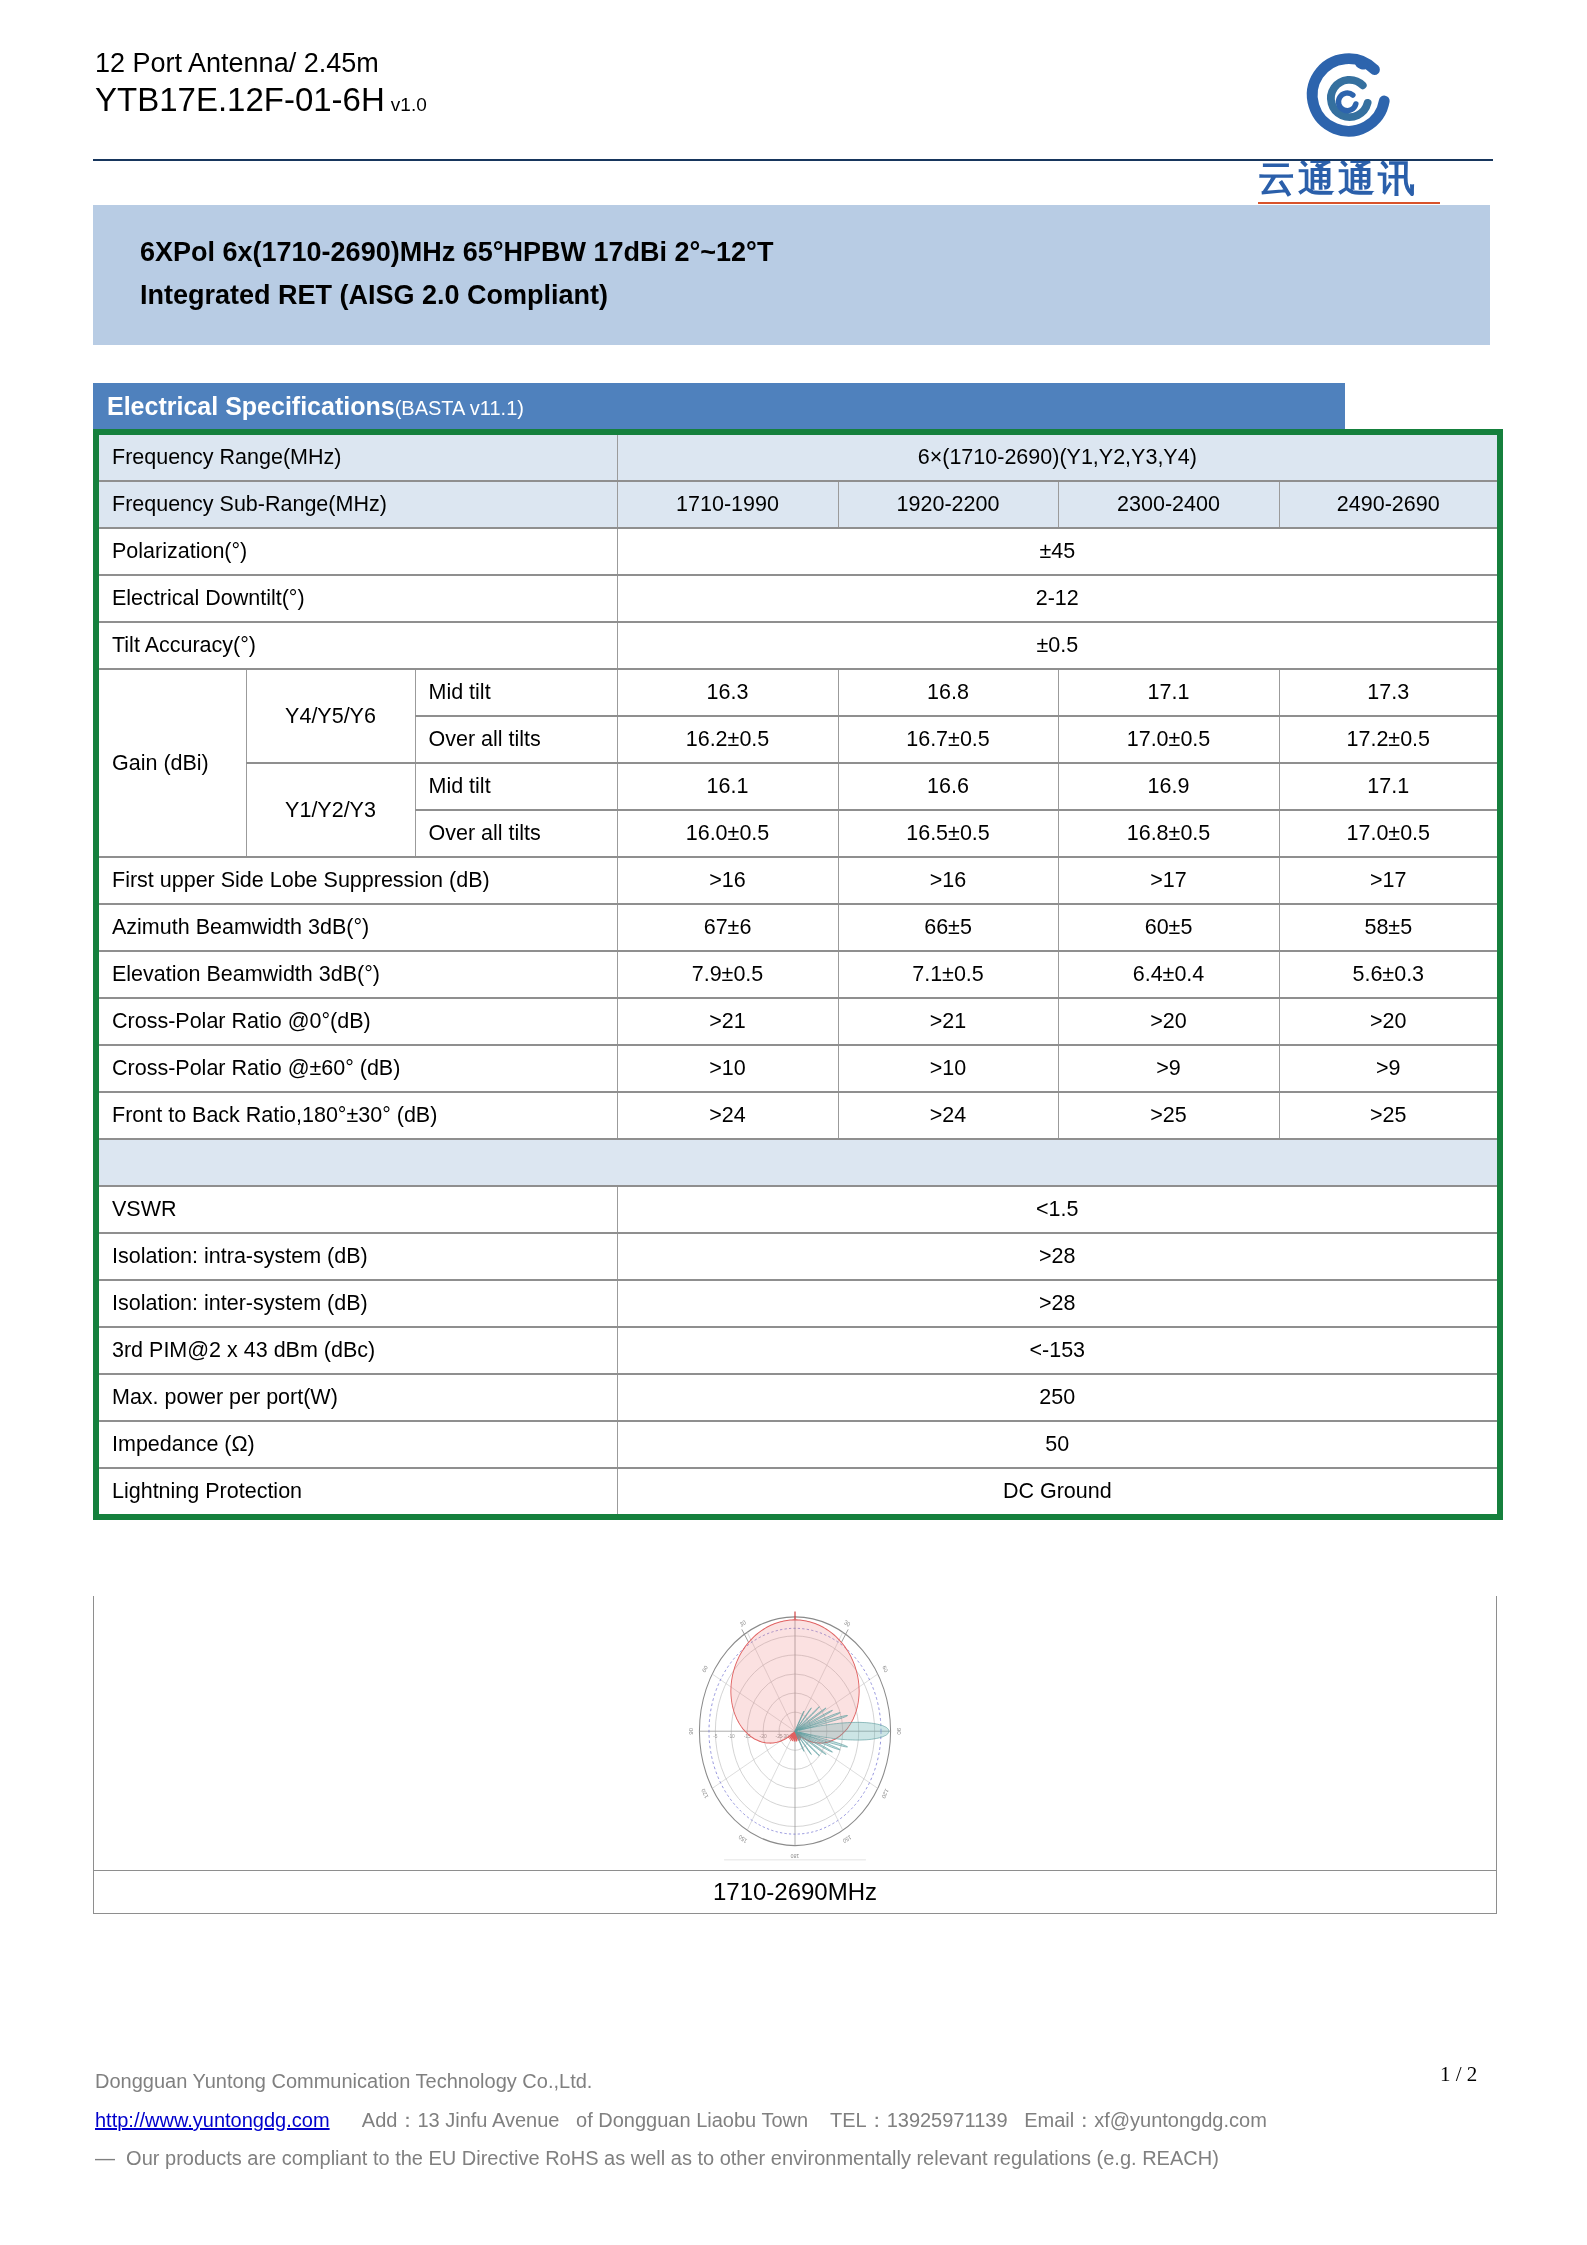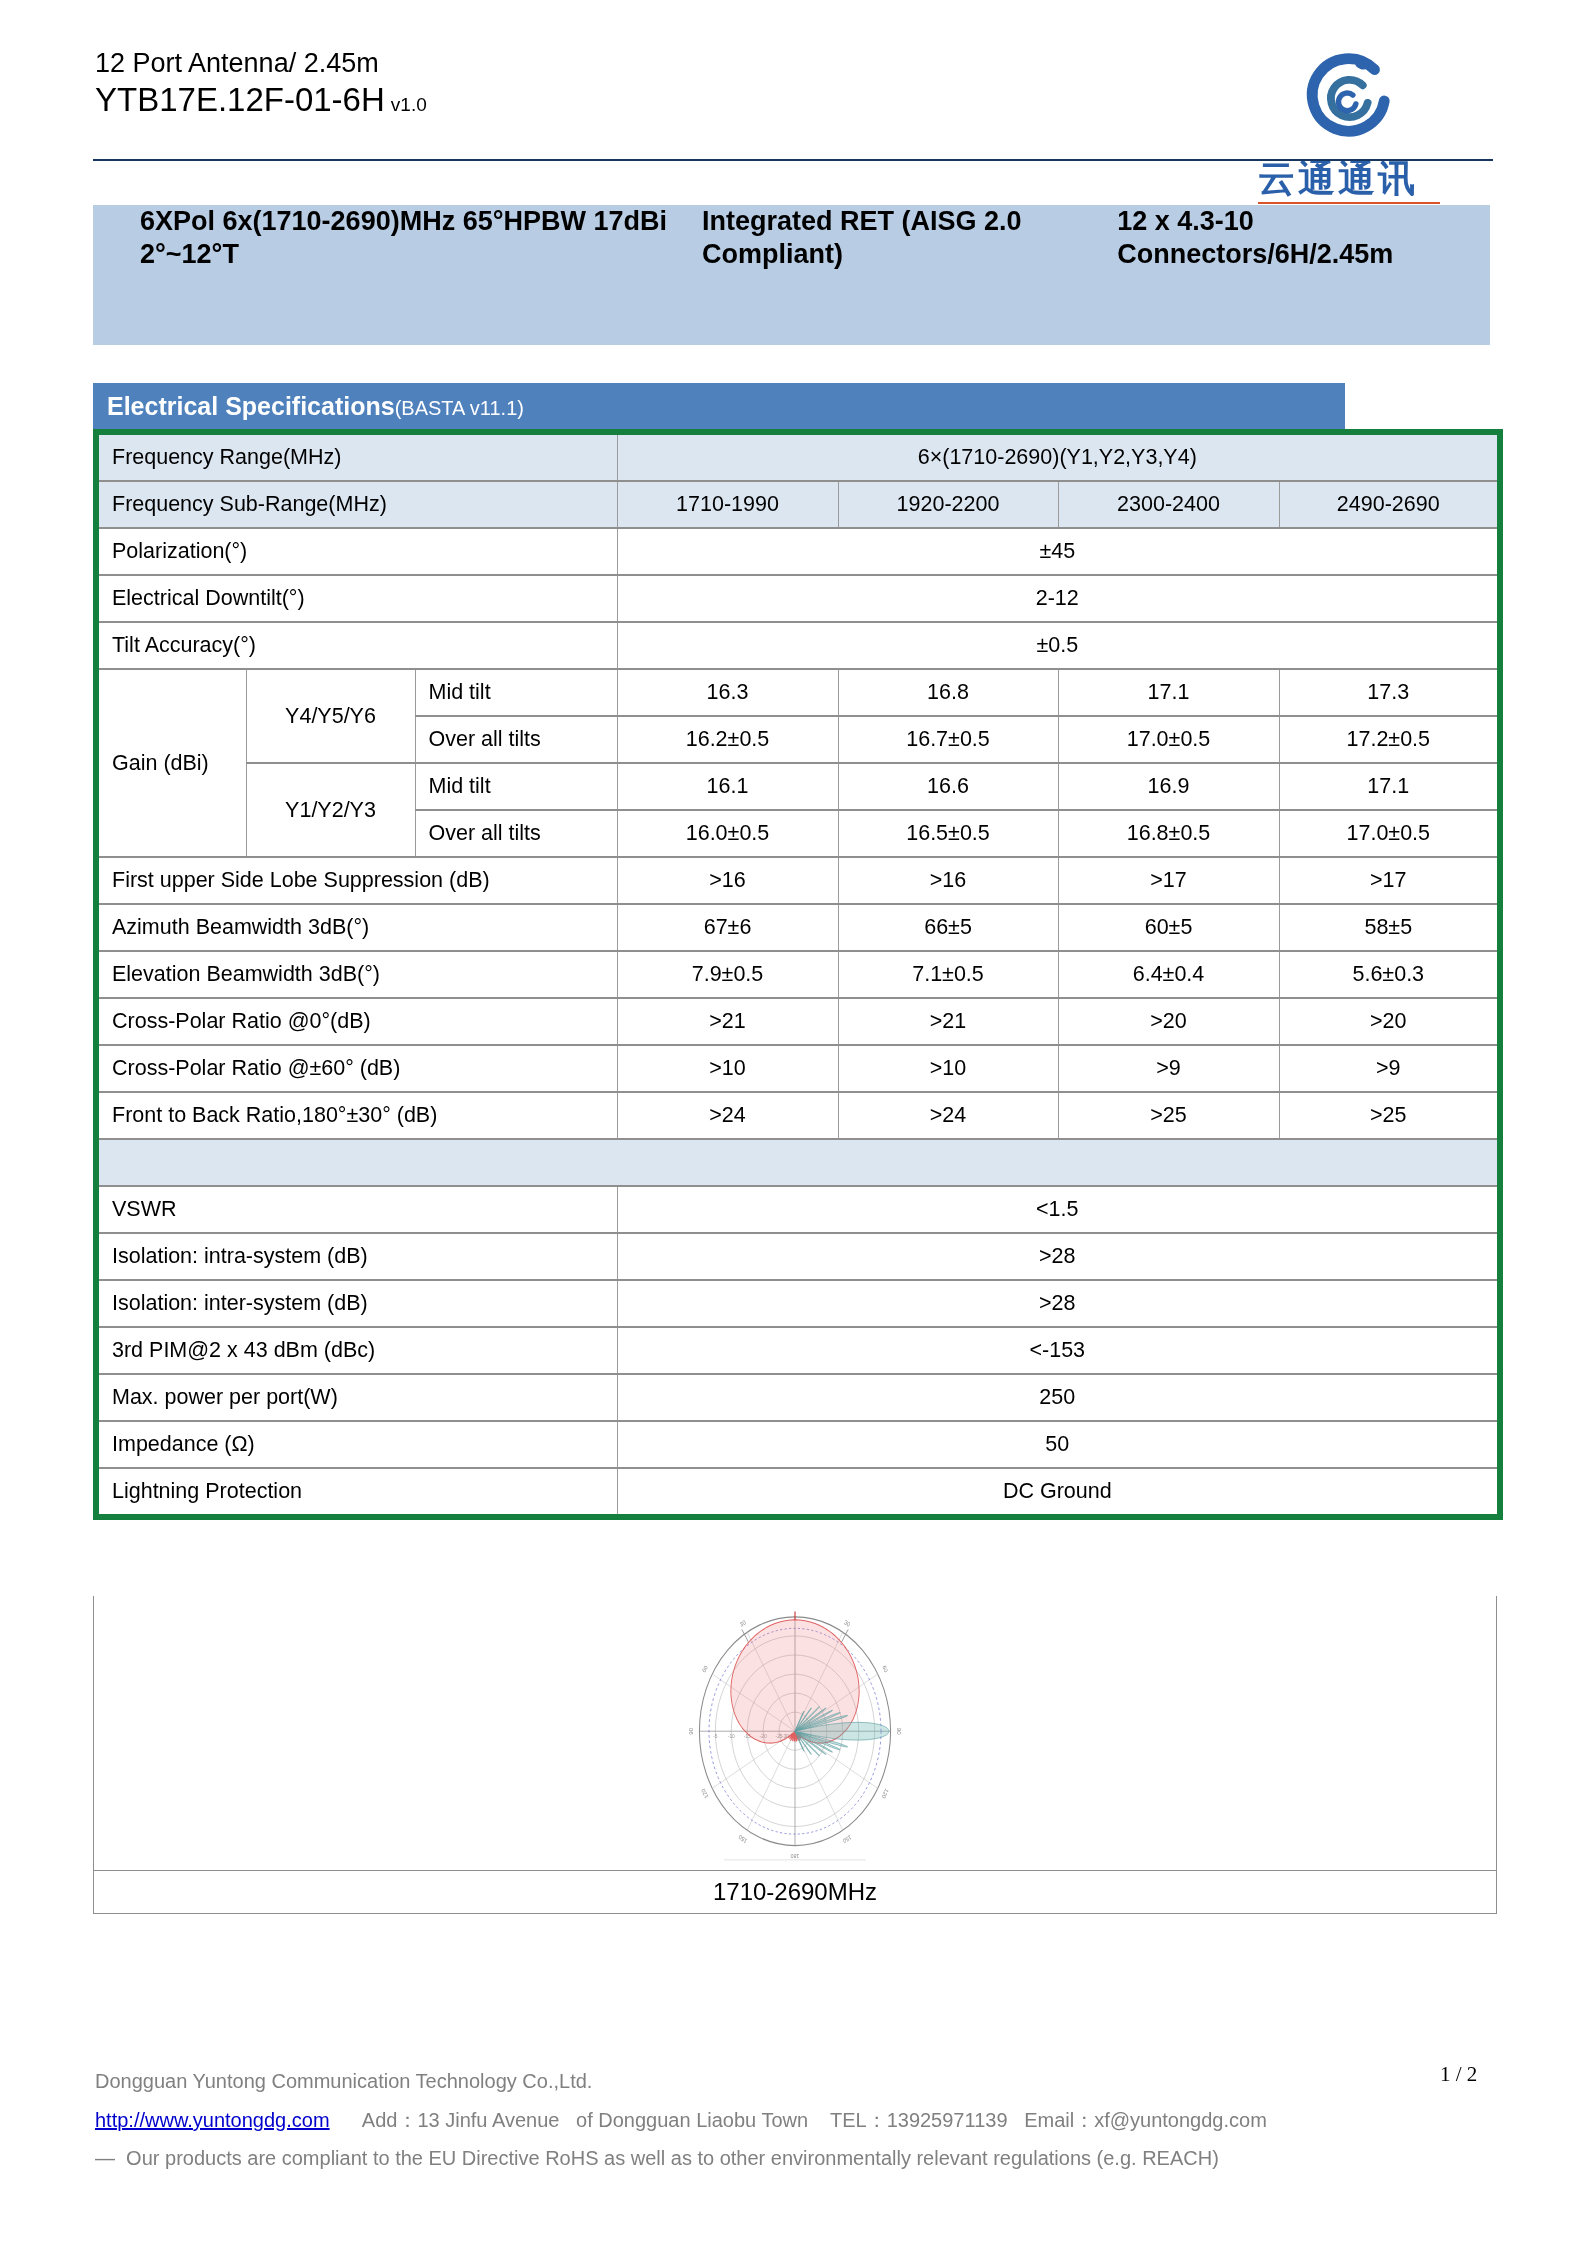--- a/index.html
+++ b/index.html
@@ -13,21 +13,21 @@
   .title-version{font-size:19px;margin-left:6px;}
   .logo{position:absolute;left:1258px;top:50px;display:flex;align-items:center;gap:6px;flex-direction:column;}
   .logo-text{display:flex;flex-direction:column;}
   .logo-cn{font-size:37px;font-weight:bold;color:#2a5faa;letter-spacing:3px;line-height:42px;}
   .logo-divider{height:2px;background:#d9532b;margin:2px 0 3px 0;}
   .logo-en{font-size:14.5px;font-weight:bold;color:#16418c;letter-spacing:0.5px;}
   .header-rule{position:absolute;left:93px;top:159px;width:1400px;height:2px;background:#17365d;}
 
   
   .highlight{position:absolute;left:93px;top:205px;width:1397px;height:140px;background:#b8cce4;
-             box-sizing:border-box;padding-left:47px;display:flex;flex-direction:row;justify-content:center;}
+             box-sizing:border-box;padding-left:47px;display:flex;flex-direction:column;justify-content:center;}
   .highlight p{margin:0;font-weight:bold;font-size:27px;line-height:33px;}
   .highlight p.hl1{margin-bottom:10px;}
   .highlight p.hl2{margin-bottom:2px;}
 
   
   .section-bar{height:46px;background:#4f81bd;color:#fff;display:flex;align-items:baseline;
                padding-left:14px;box-sizing:border-box;}
   .section-bar .bar-title{font-weight:bold;font-size:25px;line-height:46px;}
   .section-bar .bar-subtitle{font-size:20px;line-height:46px;}
 
@@ -84,21 +84,20 @@
       <span class="logo-divider"></span>
       <span class="logo-en">Yuntong Communication</span>
     </span>
   </div>
 
   <div class="header-rule"></div>
 
   <div class="highlight">
     <p class="hl1">6XPol 6x(1710-2690)MHz 65°HPBW 17dBi 2°~12°T</p>
     <p class="hl2">Integrated RET (AISG 2.0 Compliant)</p>
-    <p class="hl3">12 x 4.3-10 Connectors/6H/2.45m</p>
   </div>
 
   <div class="spec">
     <div class="section-bar">
       <span class="bar-title">Electrical Specifications</span>
       <span class="bar-subtitle">(BASTA v11.1)</span>
     </div>
     <table class="spec-table">
       <colgroup>
         <col style="width:150px">

